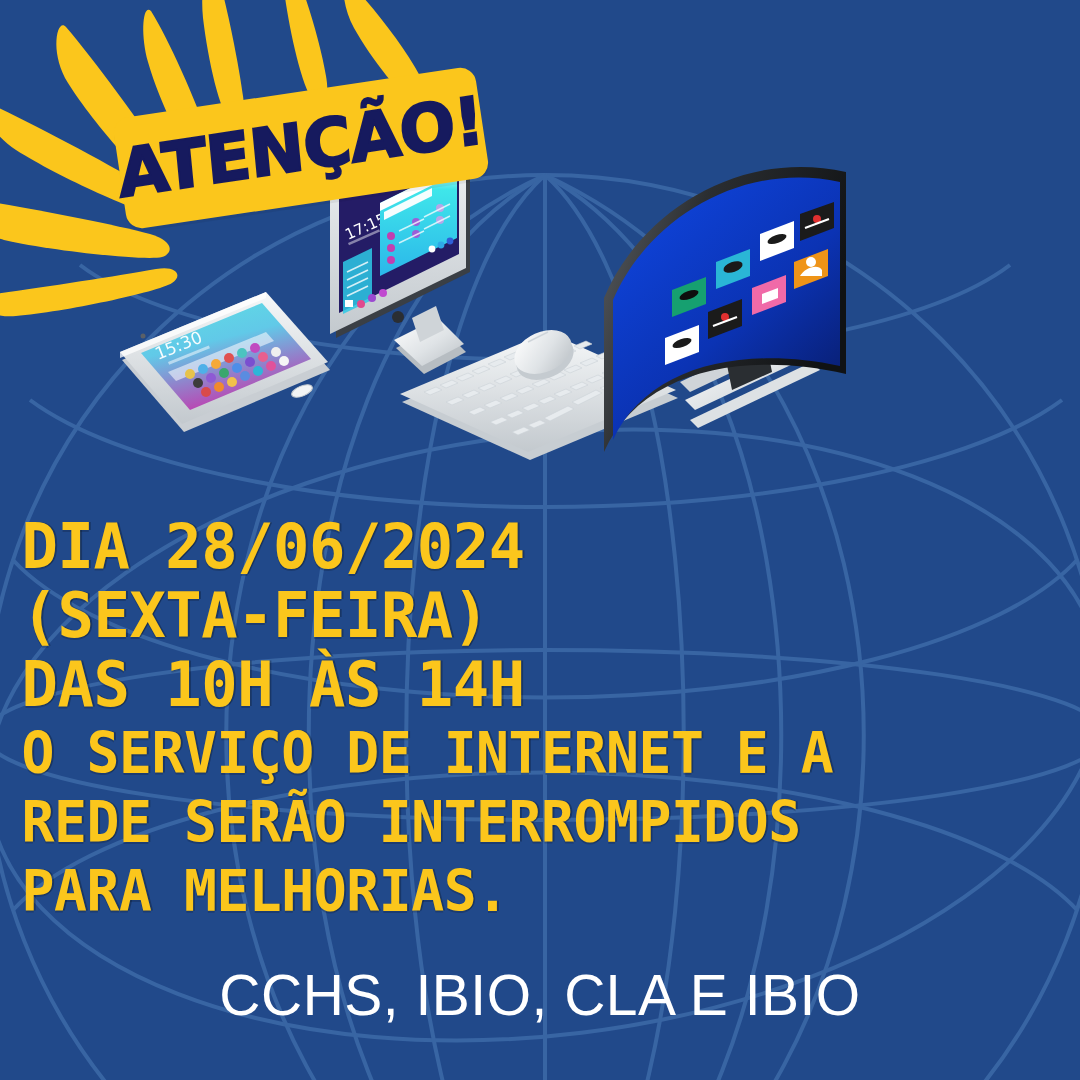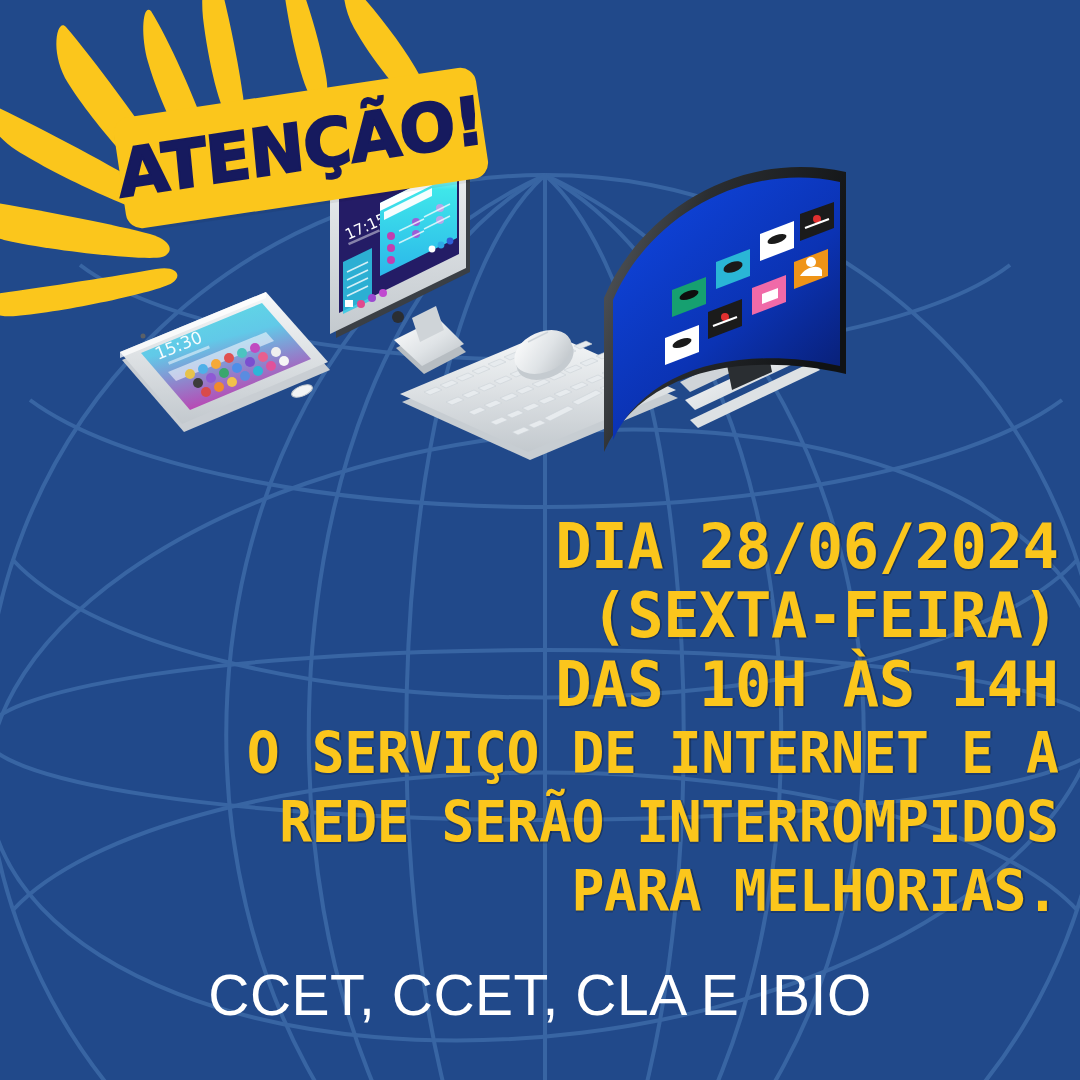--- a/index.html
+++ b/index.html
@@ -38,21 +38,21 @@
     transform:skewX(-3deg);
     white-space:nowrap;
     -webkit-text-stroke:2px #161a5e;
   }
 
   
   #headline{
     position:absolute;
     left:0;right:0;
     top:512px;
-    text-align:right;
+    text-align:left;
     z-index:50;
   }
   #headline .hl-line{
     font-family:"DejaVu Sans Mono", monospace;
     font-weight:bold;
     color:#FBC61C;
     letter-spacing:-0.5px;
     line-height:69px;
     height:69px;
     white-space:nowrap;
@@ -393,15 +393,15 @@
 
   <div id="headline">
     <div class="hl-line s1">DIA 28/06/2024</div>
     <div class="hl-line s2">(SEXTA-FEIRA)</div>
     <div class="hl-line s3">DAS 10H ÀS 14H</div>
     <div class="hl-line s4">O SERVIÇO DE INTERNET E A</div>
     <div class="hl-line s5">REDE SERÃO INTERROMPIDOS</div>
     <div class="hl-line s6">PARA MELHORIAS.</div>
   </div>
 
-  <div id="subline">CCET, CCET, CLA E IBIO</div>
+  <div id="subline">CCHS, IBIO, CLA E IBIO</div>
 
 </div>
 
 </body></html>

